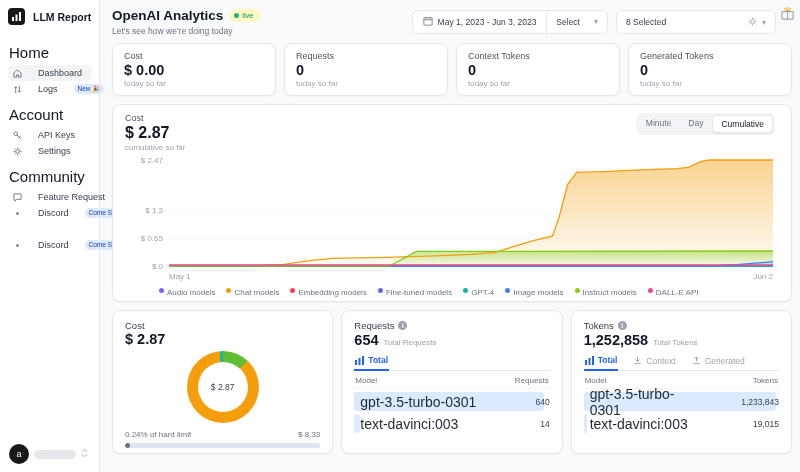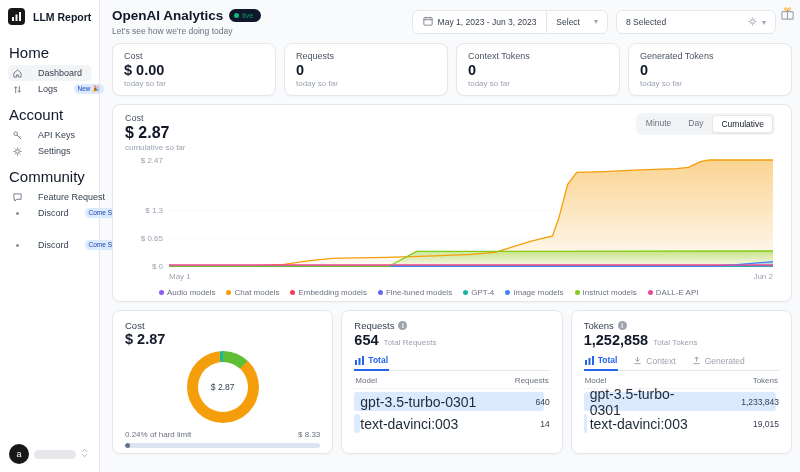--- a/index.html
+++ b/index.html
@@ -30,21 +30,21 @@
   .user-row { margin-top:auto; display:flex; align-items:center; gap:5px; padding:2px 1px; }
   .avatar { width:20px; height:20px; border-radius:50%; background:#18181b; color:#fff;
     font-size:9px; display:flex; align-items:center; justify-content:center; flex-shrink:0; }
   .skeleton { width:42px; height:9px; border-radius:5px; background:#e5e7eb; }
   
   .main { flex:1; padding:8px 10px 10px 12px; position:relative; }
   .top-row { display:flex; justify-content:space-between; align-items:flex-start; }
   .page-title-wrap { }
   .title-line { display:flex; align-items:center; gap:6px; }
   .page-title { font-size:13.5px; font-weight:bold; color:#111827; }
-  .live-badge { background:#0f172a; color:#059669; font-size:7.5px; border-radius:999px;
+  .live-badge { background:#fef9c3; color:#059669; font-size:7.5px; border-radius:999px;
     padding:2px 7px 2px 5px; display:flex; align-items:center; gap:3px; }
   .live-dot { width:5px; height:5px; border-radius:50%; background:#10b981; }
   .subtitle { font-size:8.5px; color:#6b7280; margin-top:3px; }
   .controls { display:flex; gap:8px; margin-right:16px; margin-top:2px;margin-left:20px; }
   .ctrl-box { background:#fff; border:1px solid #e5e7eb; border-radius:6px; height:24px;
     display:flex; align-items:center; font-size:8.5px; color:#374151; }
   .date-part { display:flex; align-items:center; gap:5px; padding:0 10px; }
   .ctrl-divider { width:1px; height:24px; background:#e5e7eb; }
   .select-part { display:flex; align-items:flex-start; gap:14px; padding:0 9px; }
   .models-box { width:160px; justify-content:space-between; padding:0 9px; }
@@ -58,21 +58,21 @@
   .stat-value { font-size:14.5px; font-weight:bold; color:#111827; margin-top:1px; }
   .stat-sub { font-size:8px; color:#9ca3af; margin-top:1px; }
   
   .chart-card { margin-top:8px; background:#fff; border:1px solid #e5e7eb; border-radius:8px;
     padding:8px 12px 4px 12px; height:198px; box-shadow:0 1px 2px rgba(0,0,0,0.03); }
   .chart-head { display:flex; justify-content:space-between; align-items:flex-start; }
   .seg-control { background:#f3f4f6; border-radius:6px; padding:2px; display:flex; gap:1px; margin-right:4px;justify-content:flex-end; }
   .seg-btn { font-size:8.5px; color:#6b7280; padding:3px 8px; border-radius:4px; cursor:pointer; }
   .seg-btn.active { background:#fff; color:#111827; border:1px solid #e5e7eb; box-shadow:0 1px 1px rgba(0,0,0,0.05); }
   .chart-legend { display:flex; gap:11px; margin:2px 0 0 34px; flex-wrap:nowrap; }
-  .legend-item { display:flex; align-items:center; gap:3px; font-size:8px; color:#6b7280; white-space:nowrap; }
+  .legend-item { display:flex; align-items:flex-start; gap:3px; font-size:8px; color:#6b7280; white-space:nowrap; }
   .legend-dot { width:5px; height:5px; border-radius:50%; }
   
   .bottom-row { display:flex; gap:8px; margin-top:8px; }
   .b-card { flex:1; background:#fff; border:1px solid #e5e7eb; border-radius:8px;
     padding:9px 12px; height:144px; box-shadow:0 1px 2px rgba(0,0,0,0.03); position:relative; }
   .b-label { font-size:9.5px; color:#374151; display:flex; align-items:center; gap:4px; }
   .b-value-line { display:flex; align-items:baseline; gap:5px; margin-top:1px; }
   .b-value { font-size:14.5px; font-weight:bold; color:#111827; }
   .b-sub { font-size:8px; color:#9ca3af; }
   .info-dot { width:9px; height:9px; border-radius:50%; background:#9ca3af; color:#fff;

